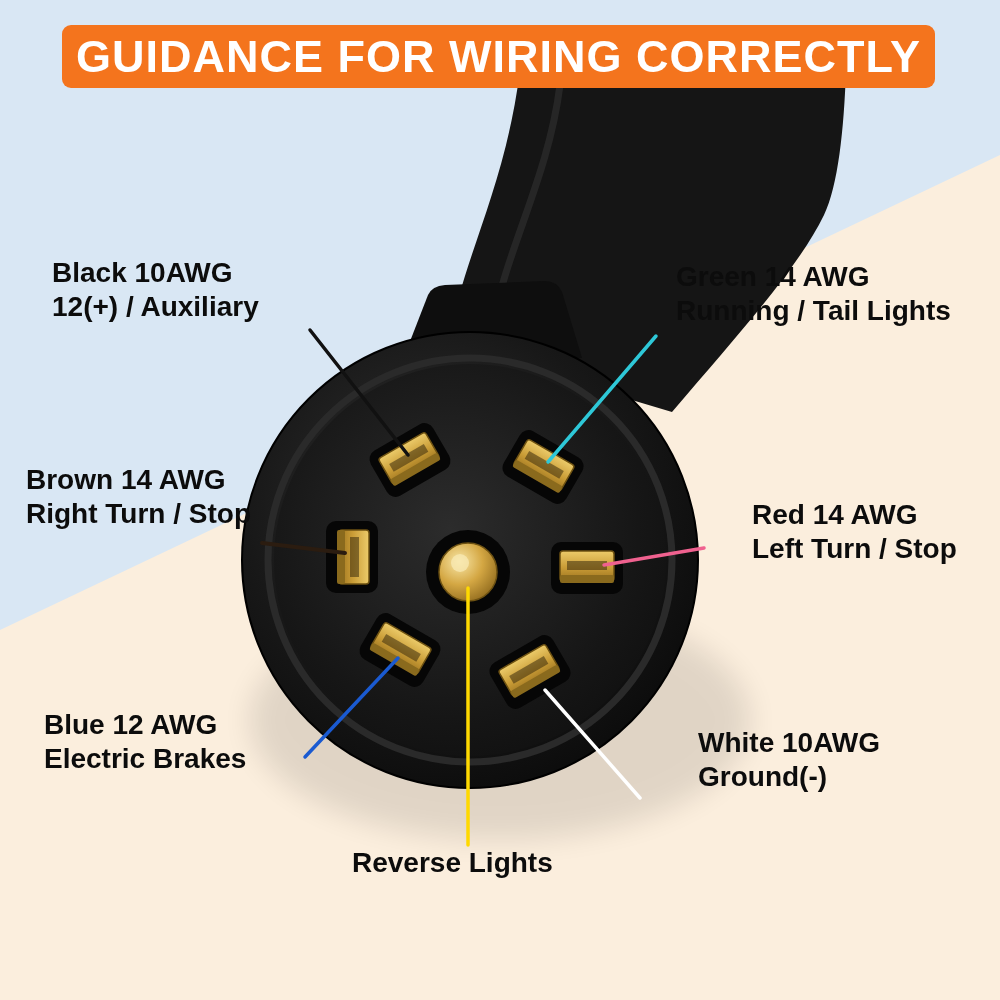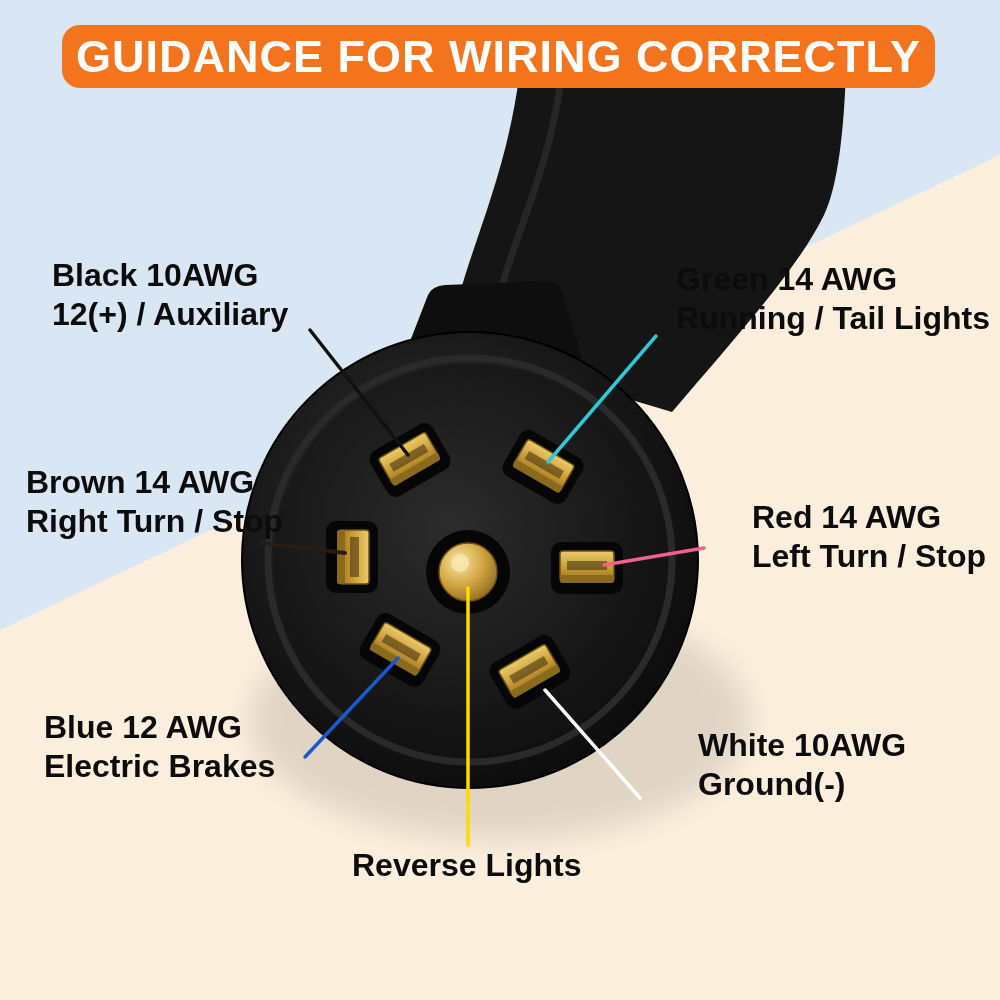--- a/index.html
+++ b/index.html
@@ -3,27 +3,27 @@
 <meta charset="utf-8">
 <style>
   html,body { margin:0; padding:0; background:#ffffff; }
   .stage {
     position:relative; width:1000px; height:1000px; overflow:hidden;
     font-family:"Liberation Sans", sans-serif;
   }
   svg.scene { position:absolute; left:0; top:0; width:1000px; height:1000px; display:block; }
   .banner {
     position:absolute; left:62px; top:25px; width:873px; height:63px;
-    background:#f4741d; border-radius:18px;
+    background:#f4741d; border-radius:9px;
     display:flex; align-items:center; justify-content:center;
     color:#ffffff; font-weight:bold; font-size:45px; letter-spacing:1px;
     white-space:nowrap;
   }
   .label {
-    position:absolute; font-weight:bold; font-size:32px; line-height:1.22;
+    position:absolute; font-weight:bold; font-size:28px; line-height:1.22;
     color:#0c0c0c; white-space:nowrap;
   }
   .label span { display:block; }
 </style>
 </head>
 <body>
 
 <div class="stage">
 
   <svg class="scene" viewBox="0 0 1000 1000">

